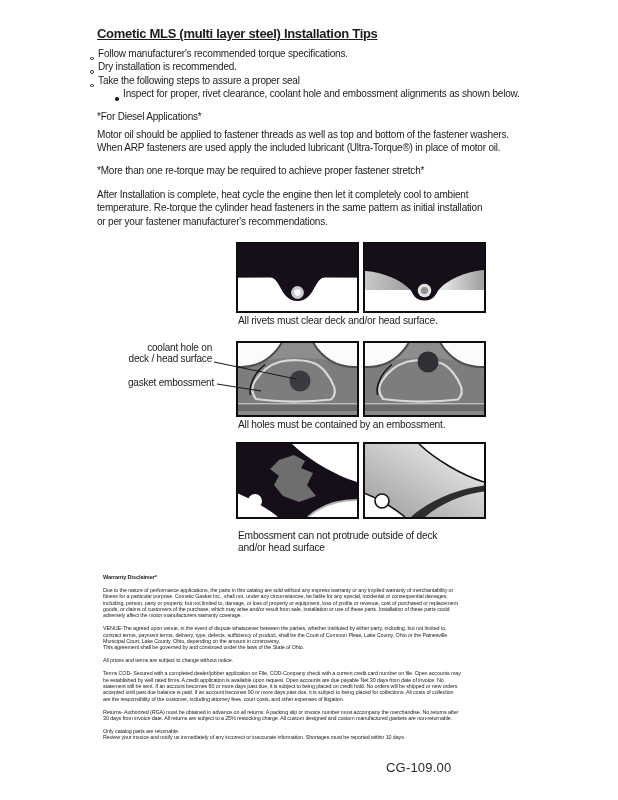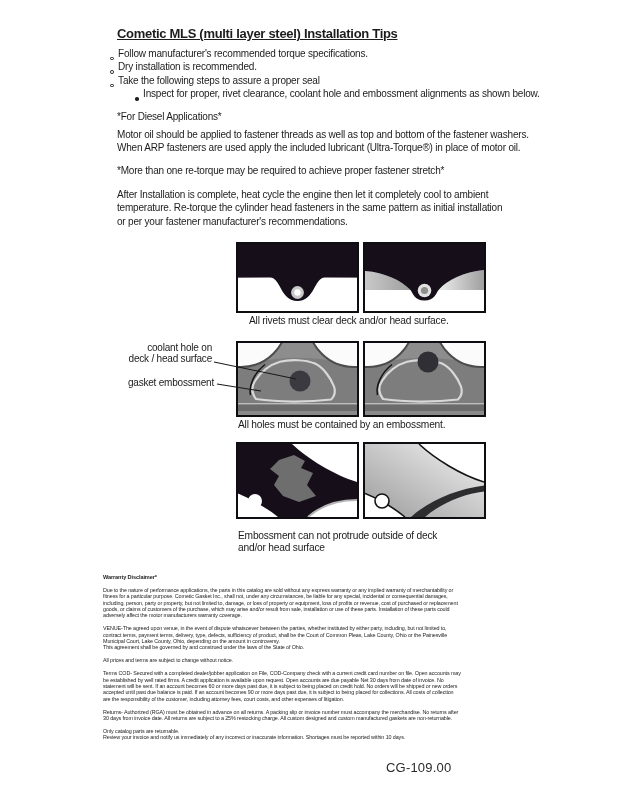--- a/index.html
+++ b/index.html
@@ -1,21 +1,21 @@
 <!DOCTYPE html>
 <html style="--ink: #1c1c1c; --panel_black: #160e19; --footer_ink: #2a2a2a;"><head>
 <meta charset="utf-8">
 <style>
   * { margin:0; padding:0; box-sizing:border-box; }
   html,body { background:#ffffff; }
   body { font-family:"Liberation Sans", sans-serif; color:var(--ink,#1c1c1c); }
   .page { position:relative; width:618px; height:800px; background:#fff; overflow:hidden; }
 
   
-  .content { position:absolute; left:90px; top:26px; width:478px;margin-left:20px; }
+  .content { position:absolute; left:90px; top:26px; width:478px; }
   .title { font-size:13px; font-weight:bold; text-decoration:underline;
            letter-spacing:-0.3px; margin-left:7px; margin-bottom:6px; white-space:nowrap; }
   .bullets { font-size:10px; letter-spacing:-0.2px; }
   .brow { display:flex; align-items:flex-end; line-height:13.4px; white-space:nowrap; }
   .brow.l2 { margin-left:25px; }
   .mark { flex:0 0 auto; width:3.6px; height:3.6px; border-radius:50%; margin:4.6px 4.5px 0 0; }
   .ring { border:1px solid #1c1c1c; }
   .dot  { background:#1c1c1c; }
   .diesel-h { font-size:10px; font-weight:normal; letter-spacing:-0.2px; margin:10px 0 6px 7px; }
   .para { font-size:10px; line-height:13.4px; letter-spacing:-0.2px; margin:0 0 10px 7px; white-space:pre-line; }
@@ -102,21 +102,21 @@
         </linearGradient>
       </defs>
       <rect width="119" height="67" fill="#ffffff"></rect>
       <path d="M0,27 C20,28.5 36,36.5 45,45.5 L45,46 L0,46 Z" fill="url(#gwl)"></path>
       <path d="M119,26 C99,28 82,36 74,45.5 L74,46 L119,46 Z" fill="url(#gwr)"></path>
       <path d="M0,0 H119 V26 C99,28 82,36 74,45.5 C70.5,49.5 70,56.5 59.5,56.5 C49,56.5 48.5,49.5 45,45.5 C36,36.5 20,28.5 0,27 Z" fill="#160e19"></path>
       <circle cx="59.5" cy="46.5" r="6.8" fill="#e2e2e2"></circle>
       <circle cx="59.5" cy="46.5" r="3.6" fill="#8f8f8f"></circle>
     </svg>
   </div>
-  <div class="caption" style="left:249px; top:315px;">All rivets must clear deck and/or head surface.</div>
+  <div class="caption" style="left:238px; top:315px;">All rivets must clear deck and/or head surface.</div>
 
   <div class="dg-label" style="left:236px; top:328px;">RIGHT</div>
   <div class="dg-label" style="left:363px; top:328px;">WRONG</div>
 
   <div class="side-label" style="right:406px; top:343px;">coolant hole on
 deck / head surface</div>
   <div class="side-label" style="right:404px; top:378px;">gasket embossment</div>
 
   <div class="panel" style="left:236px; top:341px;">
     <svg width="119" height="72" viewBox="0 0 119 72">

